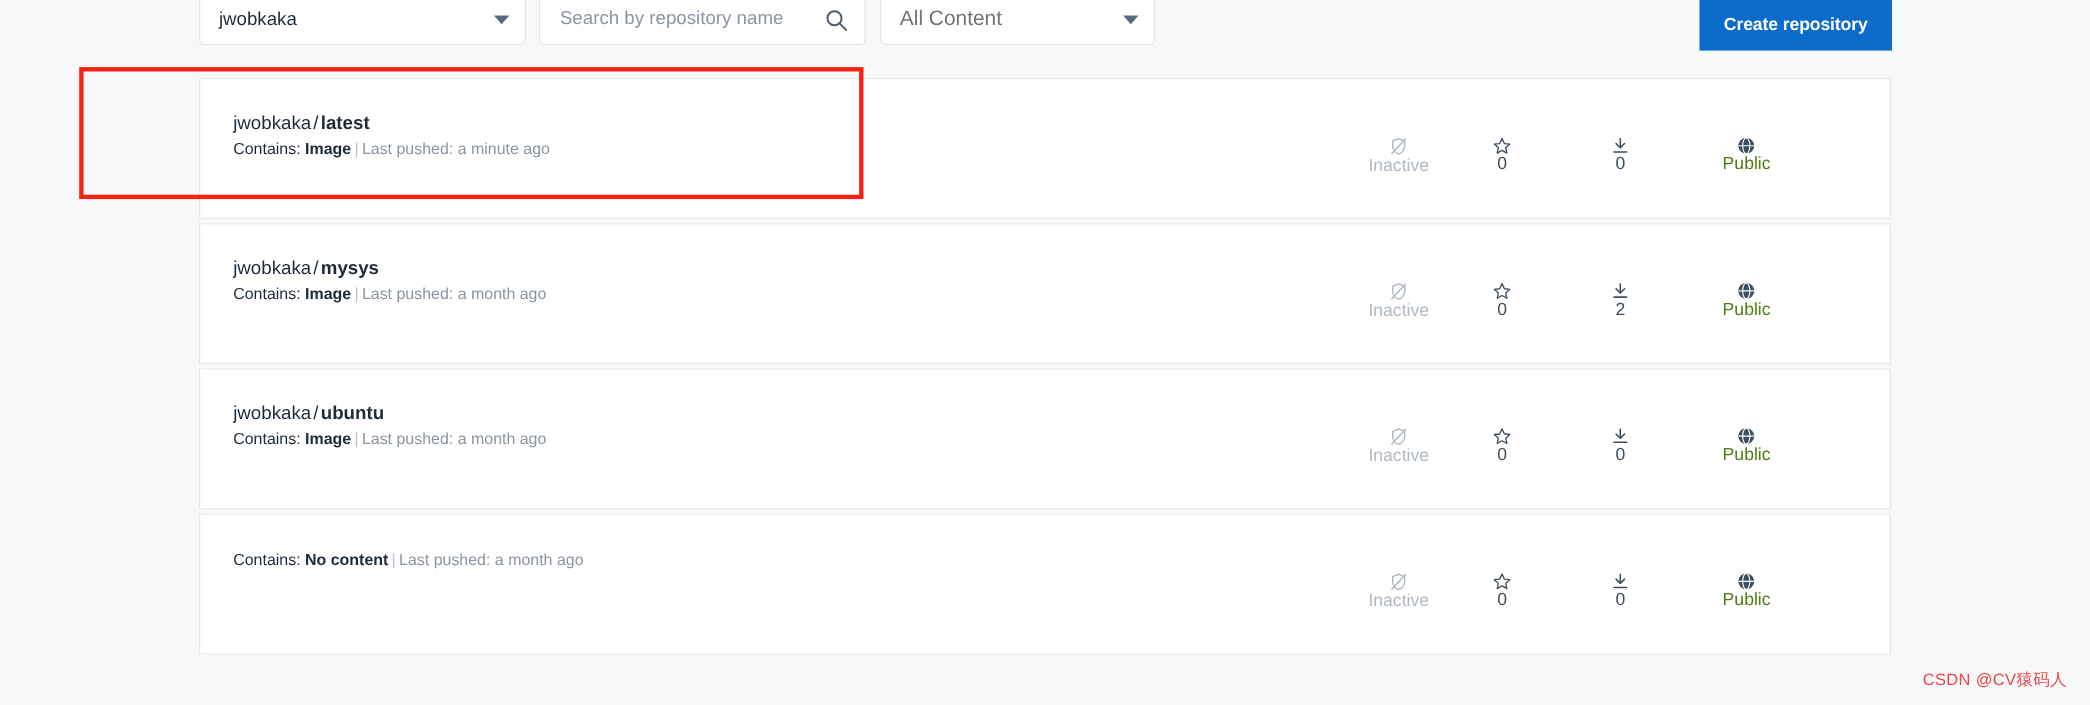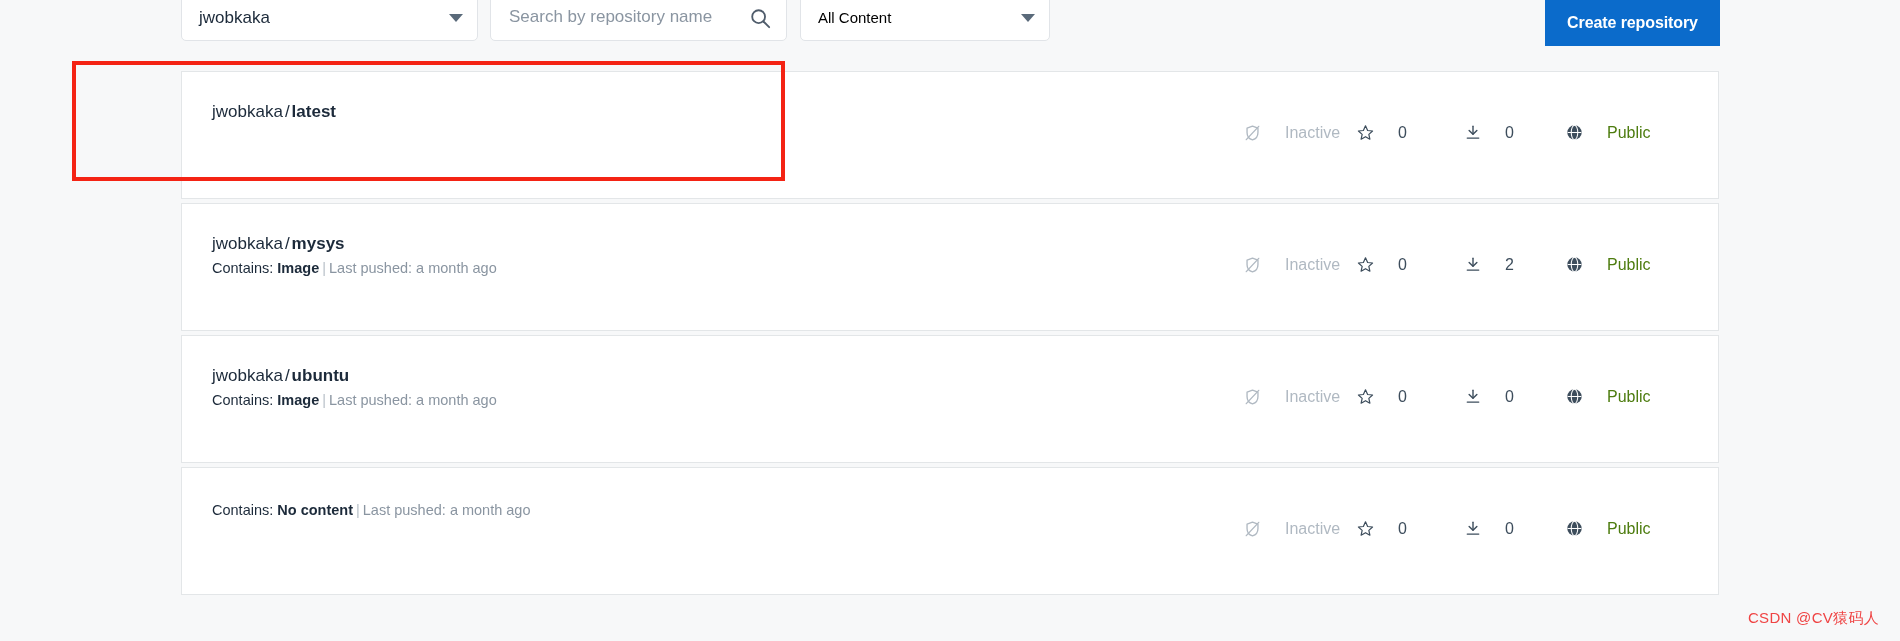--- a/index.html
+++ b/index.html
@@ -93,22 +93,22 @@
     background: #ffffff;
     border: 1px solid #e1e4e8;
     border-radius: 5px;
     display: flex;
     align-items: center;
     padding: 0 14px 0 17px;
     cursor: pointer;
   }
   .content-select .sel-value {
     flex: 1;
-    font-size: 15px;
-    color: #000000;
+    font-size: 19px;
+    color: #737373;
     line-height: 1;
     padding-bottom: 1px;
   }
 
   .create-btn {
     position: absolute;
     left: 1545px;
     top: -1px;
     width: 175px;
     height: 47px;
@@ -167,24 +167,25 @@
   .repo-sub .k { color: #1c2a3a; }
   .repo-sub .v { color: #1c2a3a; font-weight: bold; }
   .repo-sub .sep { color: #b8c0c8; padding: 0 3px; }
   .repo-sub .muted { color: #8a95a1; }
 
   
   .stat {
     position: absolute;
     display: flex;
     align-items: center;
-    gap: 24px;
+    gap: 1px;
     font-size: 16px;
     line-height: 1;
     top: 52px;
+    flex-direction: column;
   }
   .stat svg { display: block; flex: none; }
 
   .stat-status { left: 1062px; color: #b0b9c2; }
   .stat-stars  { left: 1175px; color: #3d4d5c; }
   .stat-pulls  { left: 1283px; color: #3d4d5c; }
   .stat-vis    { left: 1384px; color: #4d7c0f; }
 
   
   .highlight-box {
@@ -231,20 +232,21 @@
     <span class="caret"></span>
   </div>
 
   <button class="create-btn">Create repository</button>
 </div>
 
 <div class="repo-list" id="repo-list">
     <div class="repo-card">
       <div class="repo-main">
         <div class="repo-title"><span class="ns">jwobkaka</span><span class="slash">/</span><span class="name">latest</span></div>
+        <div class="repo-sub"><span class="k">Contains:</span> <span class="v">Image</span><span class="sep">|</span><span class="muted">Last pushed:</span> <span class="muted">a minute ago</span></div>
       </div>
       <div class="stat stat-status">
         <svg width="17" height="18" viewBox="0 0 24 24" fill="none" stroke="#b0b9c2" stroke-width="1.9" stroke-linecap="round" stroke-linejoin="round">
           <path d="M12 2.2 4.3 5.2v6.1c0 4.8 3.2 9.2 7.7 10.5 4.5-1.3 7.7-5.7 7.7-10.5V5.2Z"></path>
           <line x1="3.2" y1="21.4" x2="20.8" y2="2.6"></line>
         </svg>
         <span>Inactive</span>
       </div>
       <div class="stat stat-stars">
         <svg width="17" height="17" viewBox="0 0 24 24" fill="none" stroke="#3d4d5c" stroke-width="1.7" stroke-linejoin="round">

